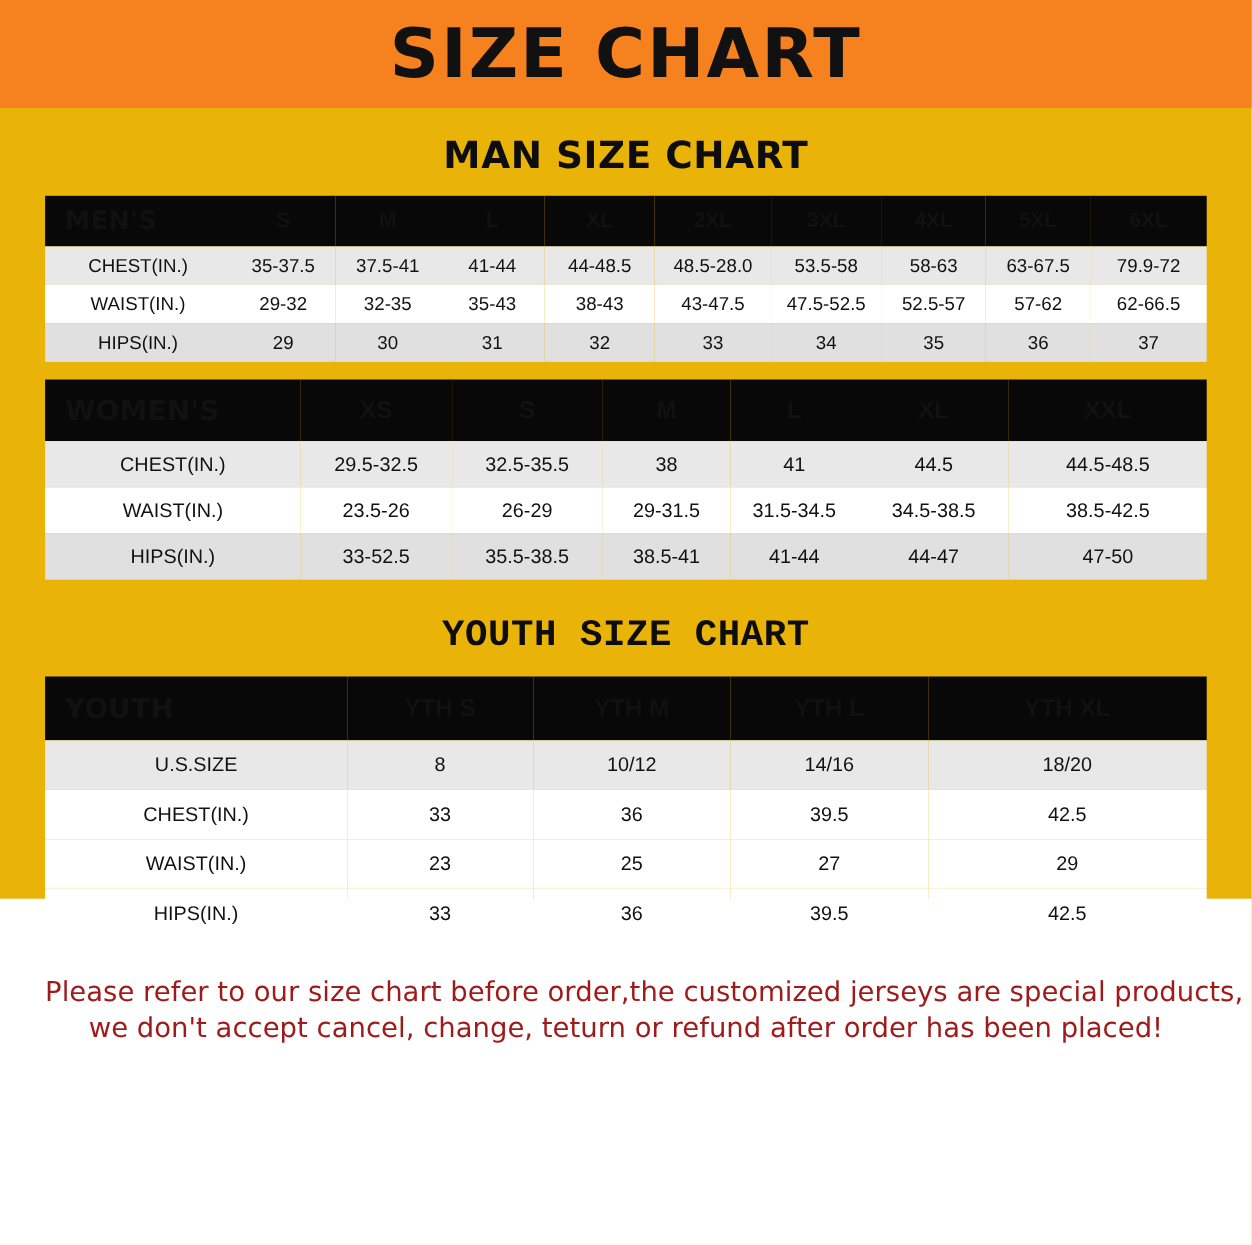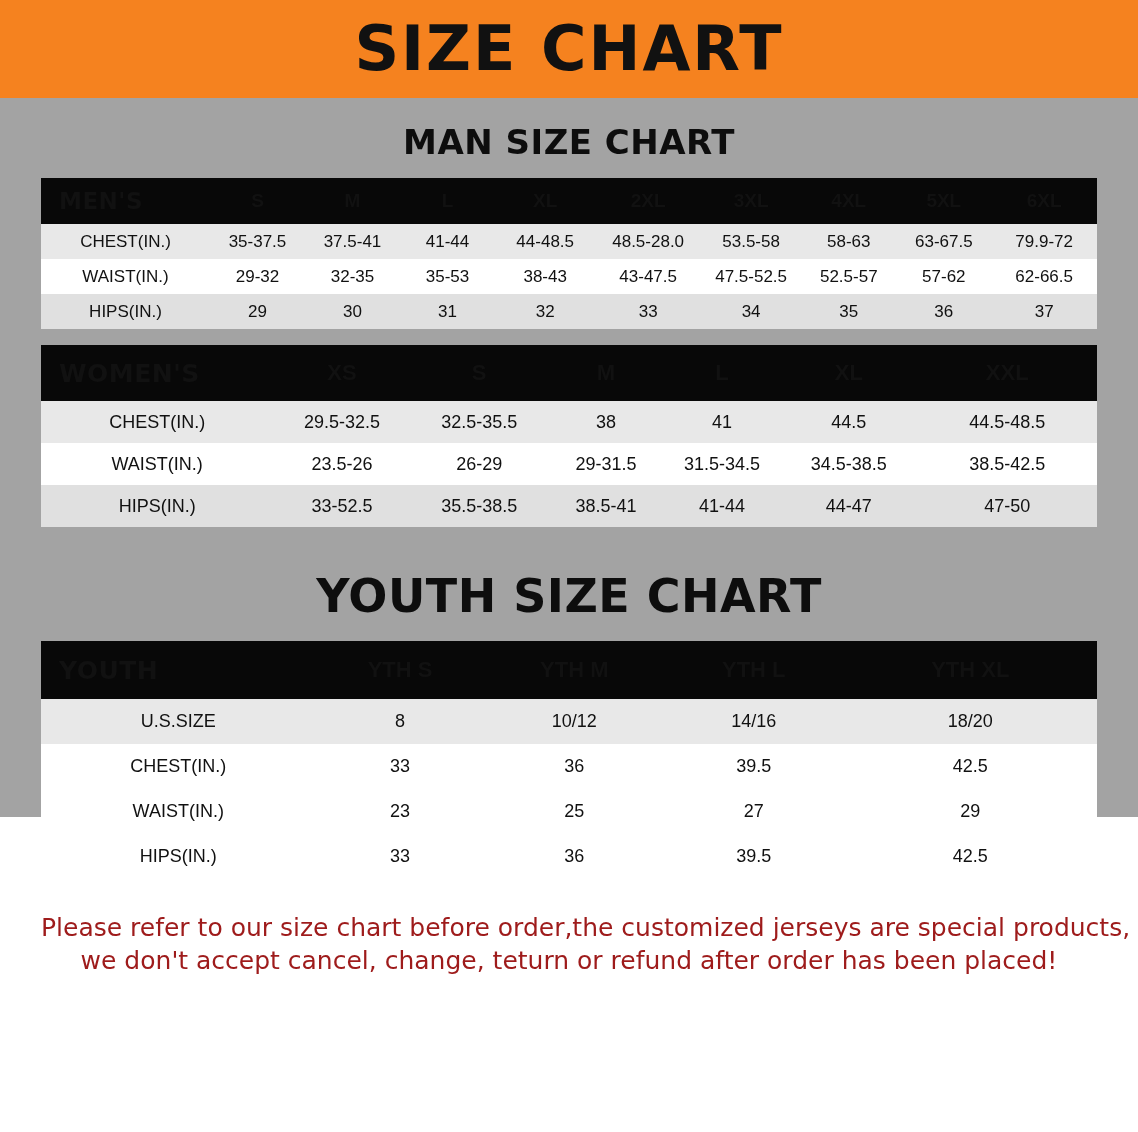--- a/index.html
+++ b/index.html
@@ -10,21 +10,21 @@
     width: 1138px;
     height: 1132px;
     background: #ffffff;
     font-family: "Liberation Sans", sans-serif;
     overflow: hidden;
   }
   .page {
     width: 1138px;
     height: 817px;
     position: relative;
-    background: #a3a3a3;
+    background: #eab308;
   }
 
   
   .banner {
     width: 100%;
     height: 98px;
     background: #f5821f;
     display: flex;
     align-items: center;
     justify-content: center;
@@ -43,21 +43,21 @@
   
   .section-heading {
     text-align: center;
     font-family: "DejaVu Sans", sans-serif;
     font-weight: bold;
     color: #0d0d0d;
     letter-spacing: 0.5px;
   }
   .sec-man { font-size: 34px; margin-top: 24px; }
   .sec-women { font-size: 34px; margin-top: 36px; }
-  .sec-youth { font-size: 46px; margin-top: 42px; }
+  .sec-youth { font-size: 34px; margin-top: 32px; font-family: Liberation Mono, monospace; }
 
   
   .table-wrap {
     margin: 0 auto;
     box-sizing: border-box;
   }
   .wrap-man   { width: 1056px; margin-top: 16px; }
   .wrap-women { width: 1056px; margin-top: 16px; }
   .wrap-youth { width: 1056px; margin-top: 18px; }
 
@@ -179,21 +179,21 @@
           <td>48.5-28.0</td>
           <td>53.5-58</td>
           <td>58-63</td>
           <td>63-67.5</td>
           <td>79.9-72</td>
         </tr>
         <tr class="row-b">
           <td class="rowlabel">WAIST(IN.)</td>
           <td>29-32</td>
           <td>32-35</td>
-          <td>35-53</td>
+          <td>35-43</td>
           <td>38-43</td>
           <td>43-47.5</td>
           <td>47.5-52.5</td>
           <td>52.5-57</td>
           <td>57-62</td>
           <td>62-66.5</td>
         </tr>
         <tr class="row-c">
           <td class="rowlabel">HIPS(IN.)</td>
           <td>29</td>

